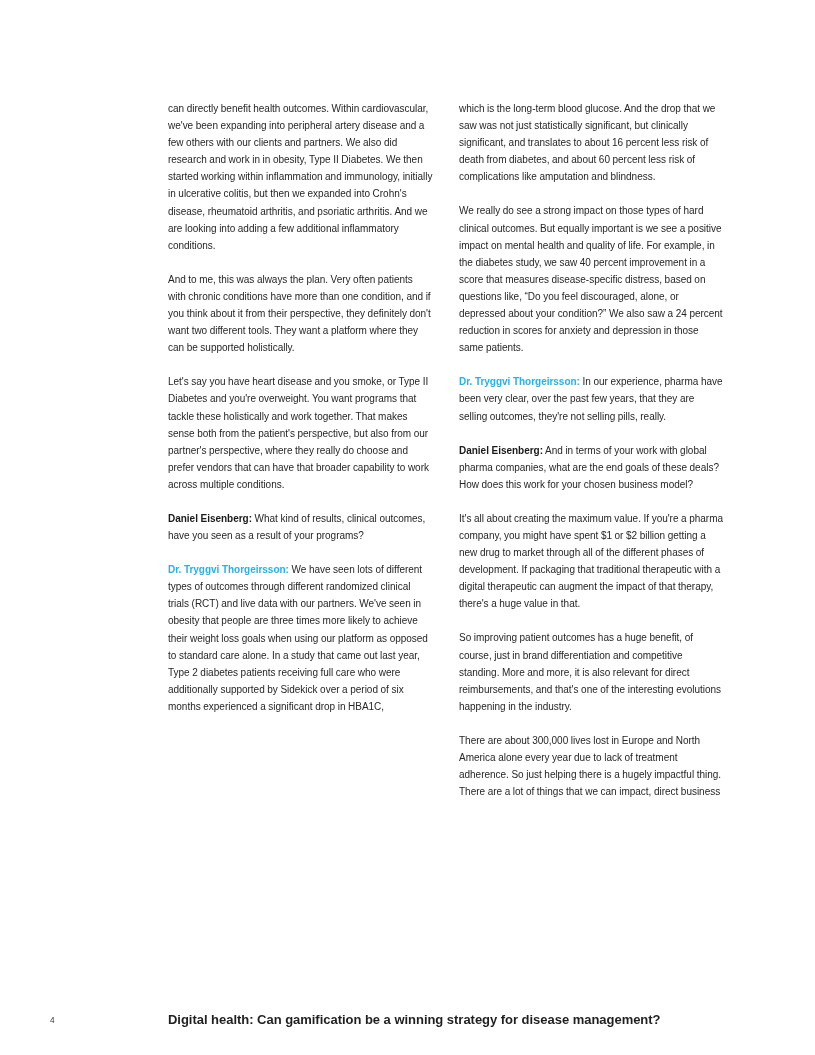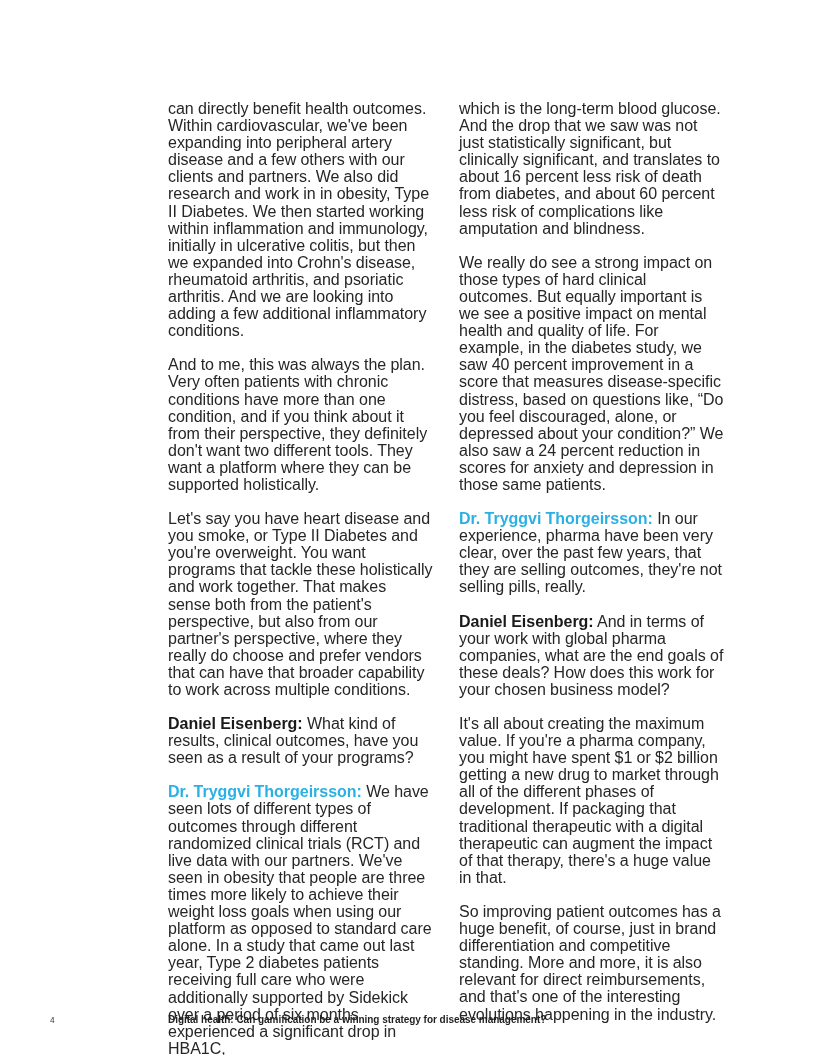--- a/index.html
+++ b/index.html
@@ -36,21 +36,21 @@
     flex-direction: row;
     gap: 26px;
   }
   .column {
     width: 265px;
     flex: 0 0 265px;
   }
 
   p.para {
     margin: 0 0 17px 0;
-    font-size: 16px;
+    font-size: 10px;
     line-height: 17.1px;
     color: #262626;
     letter-spacing: -0.02px;
     text-align: left;
     word-spacing: -0.15px;
   }
   p.para:last-child { margin-bottom: 8px; }
 
   .speaker-dark {
     font-weight: bold;
@@ -75,21 +75,21 @@
     top: 0px;
     font-size: 8.3px;
     line-height: 12px;
     color: #3a3a3a;
     font-weight: normal;
   }
   .footer-title {
     position: absolute;
     left: 168px;
     top: 0px;
-    font-size: 10px;
+    font-size: 13px;
     line-height: 12px;
     color: #1f1f1f;
     font-weight: bold;
     letter-spacing: -0.03px;
     white-space: nowrap;
     text-align: right;
   }
 </style>
 </head>
 <body>
@@ -105,20 +105,21 @@
         <p class="para"><span class="speaker-dark">Daniel Eisenberg:</span> <span>What kind of results, clinical outcomes, have you seen as a result of your programs?</span></p>
         <p class="para"><span class="speaker-blue">Dr. Tryggvi Thorgeirsson:</span> <span>We have seen lots of different types of outcomes through different randomized clinical trials (RCT) and live data with our partners. We've seen in obesity that people are three times more likely to achieve their weight loss goals when using our platform as opposed to standard care alone. In a study that came out last year, Type 2 diabetes patients receiving full care who were additionally supported by Sidekick over a period of six months experienced a significant drop in HBA1C,</span></p>
       </div>
     <div class="column" id="col-right">
         <p class="para"><span>which is the long-term blood glucose. And the drop that we saw was not just statistically significant, but clinically significant, and translates to about 16 percent less risk of death from diabetes, and about 60 percent less risk of complications like amputation and blindness.</span></p>
         <p class="para"><span>We really do see a strong impact on those types of hard clinical outcomes. But equally important is we see a positive impact on mental health and quality of life. For example, in the diabetes study, we saw 40 percent improvement in a score that measures disease-specific distress, based on questions like, “Do you feel discouraged, alone, or depressed about your condition?” We also saw a 24 percent reduction in scores for anxiety and depression in those same patients.</span></p>
         <p class="para"><span class="speaker-blue">Dr. Tryggvi Thorgeirsson:</span> <span>In our experience, pharma have been very clear, over the past few years, that they are selling outcomes, they're not selling pills, really.</span></p>
         <p class="para"><span class="speaker-dark">Daniel Eisenberg:</span> <span>And in terms of your work with global pharma companies, what are the end goals of these deals? How does this work for your chosen business model?</span></p>
         <p class="para"><span>It's all about creating the maximum value. If you're a pharma company, you might have spent $1 or $2 billion getting a new drug to market through all of the different phases of development. If packaging that traditional therapeutic with a digital therapeutic can augment the impact of that therapy, there's a huge value in that.</span></p>
         <p class="para"><span>So improving patient outcomes has a huge benefit, of course, just in brand differentiation and competitive standing. More and more, it is also relevant for direct reimbursements, and that's one of the interesting evolutions happening in the industry.</span></p>
+        <p class="para"><span>There are about 300,000 lives lost in Europe and North America alone every year due to lack of treatment adherence. So just helping there is a hugely impactful thing. There are a lot of things that we can impact, direct business</span></p>
       </div>
 
   </div>
 
   <div class="footer">
     <div class="footer-page-number">4</div>
     <div class="footer-title">Digital health: Can gamification be a winning strategy for disease management?</div>
   </div>
 
 </div>

